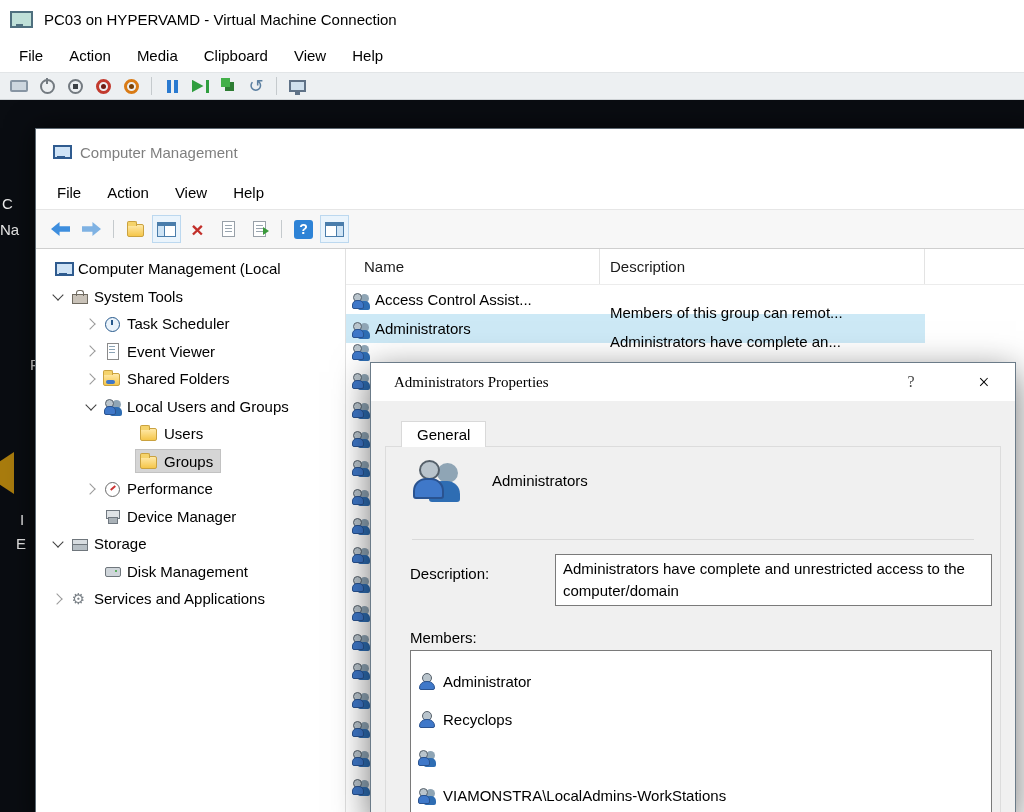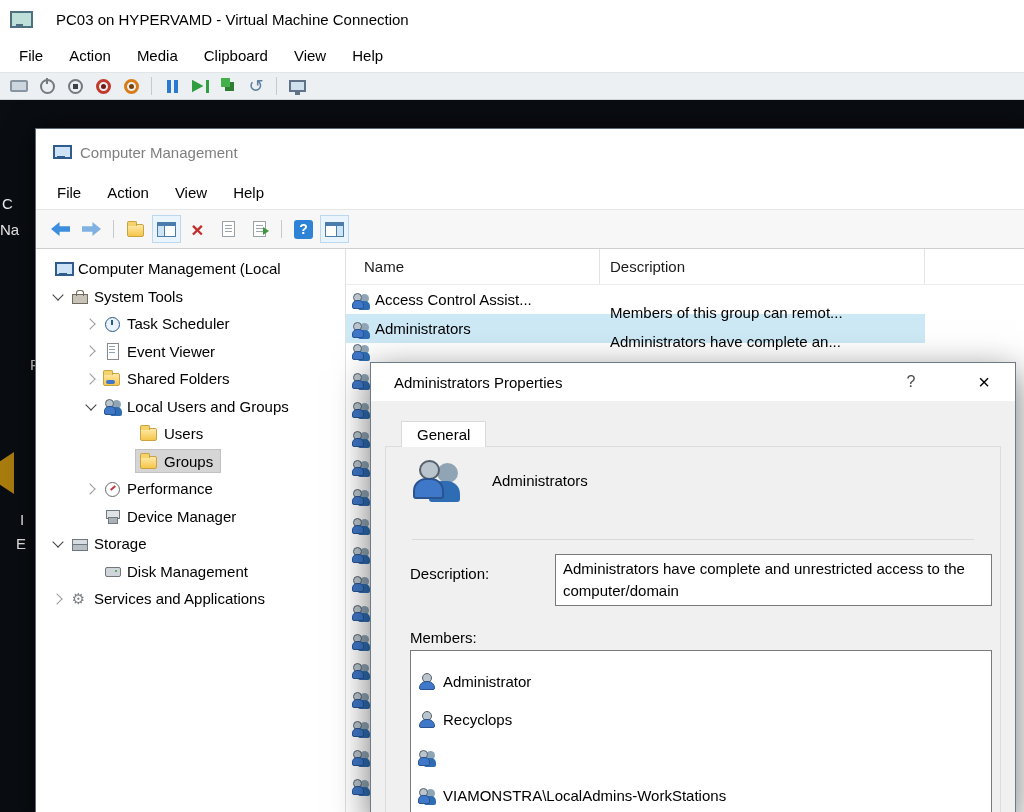--- a/index.html
+++ b/index.html
@@ -5,21 +5,21 @@
   * { box-sizing: border-box; margin: 0; padding: 0; }
   html,body { width:1024px; height:812px; }
   body {
     position: relative; overflow: hidden; background:#fff;
     font-family: "Liberation Sans", sans-serif; font-size:15px; color:#000;
   }
 
   
   .hv-titlebar { position:absolute; left:0; top:0; width:1024px; height:38px; background:#fff;
     display:flex; align-items:center; padding-left:10px; }
-  .hv-title { margin-left:27px; font-size:15px; }
+  .hv-title { margin-left:15px; font-size:15px; }
   .hvlogo { width:19px; height:17px; position:relative; }
   .hvlogo::before { content:""; position:absolute; left:0; top:0; width:19px; height:13px;
     background:#bfe0d8; border:2px solid #4e6f7e; }
   .hvlogo::after { content:""; position:absolute; left:6px; top:13px; width:7px; height:4px; background:#4e6f7e; }
 
   .hv-menubar { position:absolute; left:0; top:38px; width:1024px; height:34px; background:#fff;
     display:flex; align-items:center; padding-left:6px; }
   .menu-item { padding:5px 13px; cursor:default; }
 
   .hv-toolbar { position:absolute; left:0; top:72px; width:1024px; height:28px;
@@ -145,21 +145,21 @@
   .tistorage::before { content:""; position:absolute; left:1px; top:3px; width:14px; height:5px; background:#d8dde1; border:1px solid #6f767c; }
   .tistorage::after { content:""; position:absolute; left:1px; top:8px; width:14px; height:5px; background:#b7bfc5; border:1px solid #6f767c; }
   .tidisk::before { content:""; position:absolute; left:1px; top:4px; width:14px; height:8px; background:#cfd5da;
     border:1px solid #6f767c; border-radius:2px; }
   .tidisk::after { content:""; position:absolute; left:11px; top:7px; width:2px; height:2px; background:#39a339; border-radius:50%; }
   .tigear { font-family:"DejaVu Sans",sans-serif; font-size:15px; color:#7a8187; line-height:16px; text-align:center; width:16px; }
 
   
   .dlg { position:absolute; left:370px; top:362px; width:646px; height:455px; background:#f0f0f0;
     border:1px solid #6b7b88; box-shadow:0 10px 34px rgba(0,0,0,.55); z-index:50; display:flex; flex-direction:column; }
-  .dlg-titlebar { height:38px; background:#fff; display:flex; align-items:center; padding-left:23px; flex:0 0 auto; }
+  .dlg-titlebar { height:38px; background:#fff; display:flex; align-items:center; padding-left:23px; flex:0 0 auto;font-family:Liberation Serif, serif; }
   .dlg-title { flex:1; }
   .dlg-help { width:44px; text-align:center; color:#4a4a4a; font-size:16px; align-self:stretch;
     display:flex; align-items:center; justify-content:center; margin-right:28px; }
   .dlg-close { width:46px; text-align:center; font-size:20px; align-self:stretch;
     display:flex; align-items:center; justify-content:center; margin-right:8px; }
   .dlg-tabs { padding-left:30px; margin-top:19px; display:flex; flex:0 0 auto; }
   .tab { background:#fff; border:1px solid #d9d9d9; border-bottom:none; padding:4px 15px; position:relative; top:1px; z-index:2; }
   .dlg-pane { flex:1; margin:0 14px; border:1px solid #dcdcdc; border-bottom:none; background:#f0f0f0; position:relative; }
   .bigpeople { width:46px; height:42px; position:relative; }
   .bigpeople::before { content:""; position:absolute; left:7px; top:1px; width:17px; height:16px; border-radius:50%;

